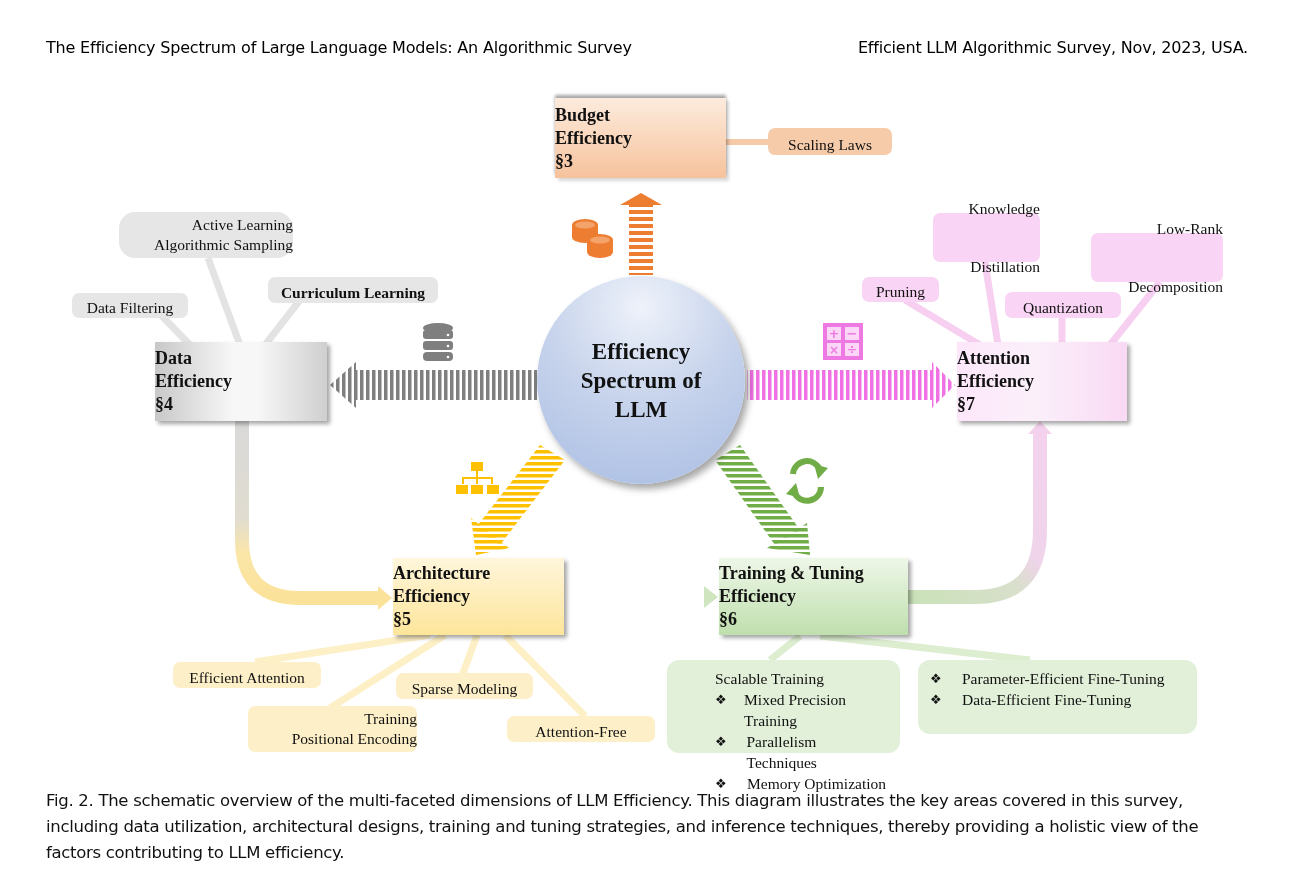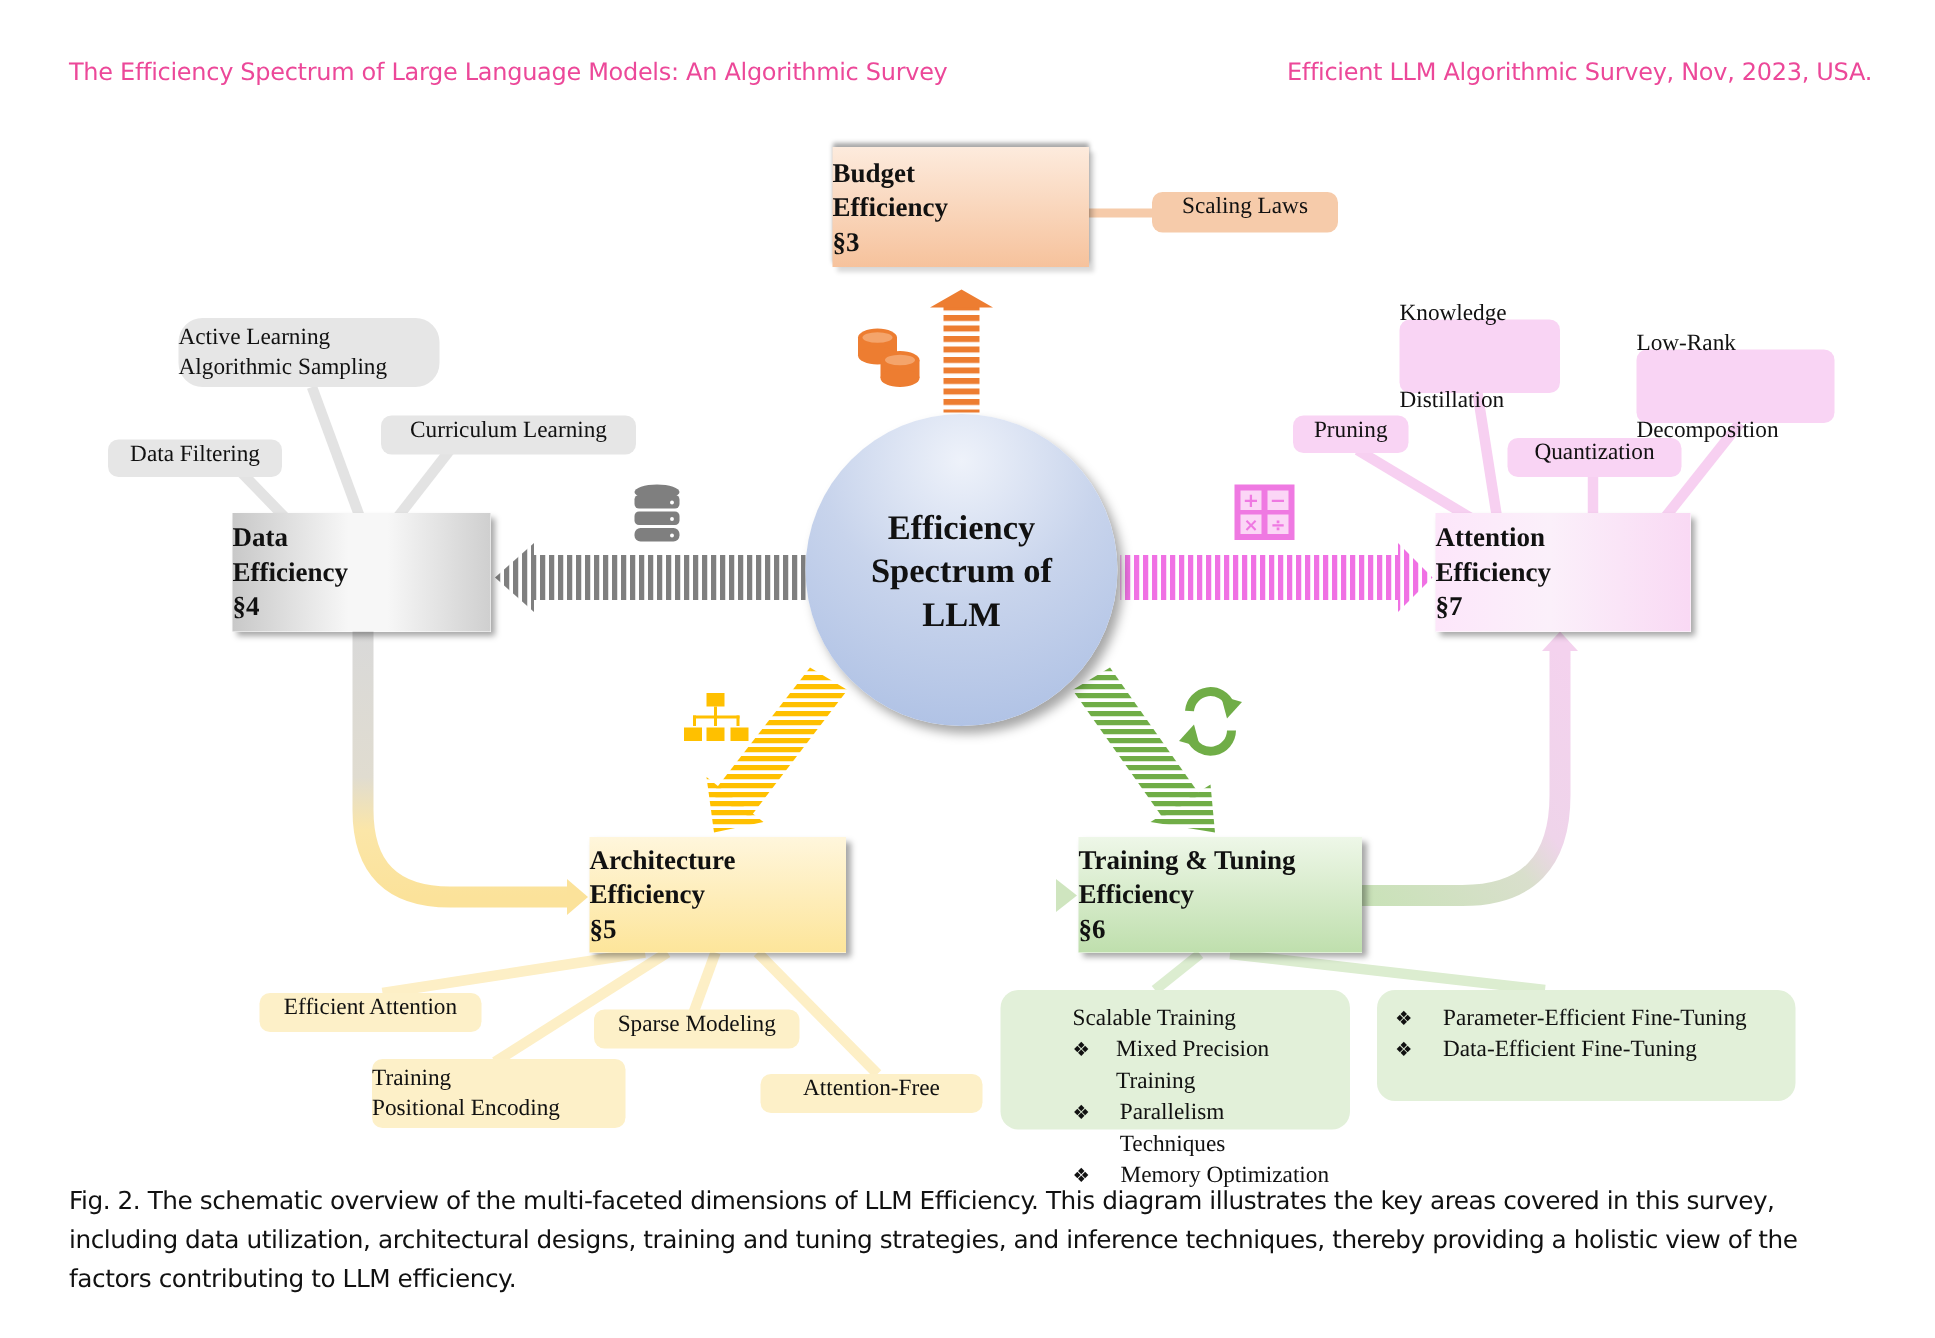--- a/index.html
+++ b/index.html
@@ -1,23 +1,23 @@
 <!DOCTYPE html>
 <html><head>
 <meta charset="utf-8">
 <style>
   html,body{margin:0;padding:0;background:#ffffff;}
   body{width:1290px;height:892px;position:relative;overflow:hidden;font-family:"Liberation Serif",serif;color:#111;}
-  .header{position:absolute;top:38px;font-family:"DejaVu Sans",sans-serif;font-size:16px;color:#ec4899;letter-spacing:-0.2px;text-align:right;}
+  .header{position:absolute;top:38px;font-family:"DejaVu Sans",sans-serif;font-size:16px;color:#000000;letter-spacing:-0.2px;text-align:right;}
   .header.left{left:46px;}
   .header.right{right:42px;}
   .caption{position:absolute;left:46px;top:788px;width:1205px;font-family:"DejaVu Sans",sans-serif;font-size:16.5px;line-height:26px;color:#111;letter-spacing:-0.3px;}
   svg.diagram{position:absolute;left:0;top:0;}
   .box{position:absolute;display:flex;flex-direction:column;align-items:flex-start;justify-content:center;text-align:center;font-weight:bold;font-size:18px;line-height:23px;box-shadow:3px 3px 4px rgba(0,0,0,0.35);}
-  .tag{position:absolute;border-radius:7px;font-size:15.5px;line-height:20px;text-align:center;display:flex;align-items:flex-start;justify-content:center;color:#111;}
+  .tag{position:absolute;border-radius:7px;font-size:15.5px;line-height:20px;text-align:center;display:flex;align-items:flex-end;justify-content:center;color:#111;}
   .tag.gray{background:#e6e6e6;}
   .tag.pink{background:#f9d4f4;gap:38px;}
   .tag.yellow{background:#fdf0c8;}
   .tag.orange{background:#f6cbaa;}
   .list{position:absolute;background:#e2f0d9;border-radius:12px;font-size:15.5px;line-height:21px;padding:8px 12px;box-sizing:border-box;}
   .list .li{display:flex;}
   .list .li .b{width:32px;font-size:13px;}
   .circle{position:absolute;left:537px;top:276px;width:208px;height:208px;border-radius:50%;
     background:radial-gradient(circle at 50% 15%, #eef2fa 0%, #c8d4ec 45%, #a9bde3 100%);
     box-shadow:4px 5px 7px rgba(0,0,0,0.35);display:flex;flex-direction:column;align-items:center;justify-content:center;font-weight:bold;font-size:23px;line-height:29px;text-align:center;}
@@ -188,21 +188,21 @@
   <span>Efficiency</span>
   <span>§4</span>
 </div>
 <div class="tag gray" style="left:119px;top:212px;width:174px;height:46px;flex-direction:column;border-radius:16px;">
   <span>Active Learning</span>
   <span>Algorithmic Sampling</span>
 </div>
 <div class="tag gray" style="left:72px;top:293px;width:116px;height:25px;">
   <span>Data Filtering</span>
 </div>
-<div class="tag gray" style="left:254px;top:277px;width:170px;height:26px;">
+<div class="tag gray" style="left:268px;top:277px;width:170px;height:26px;font-weight:bold;">
   <span>Curriculum Learning</span>
 </div>
 
 <div class="box" style="left:957px;top:342px;width:170px;height:79px;background:linear-gradient(90deg,#fde6fa,#fbf0fa 45%,#f9d9f4);">
   <span>Attention</span>
   <span>Efficiency</span>
   <span>§7</span>
 </div>
 <div class="tag pink" style="left:862px;top:277px;width:77px;height:25px;">
   <span>Pruning</span>

